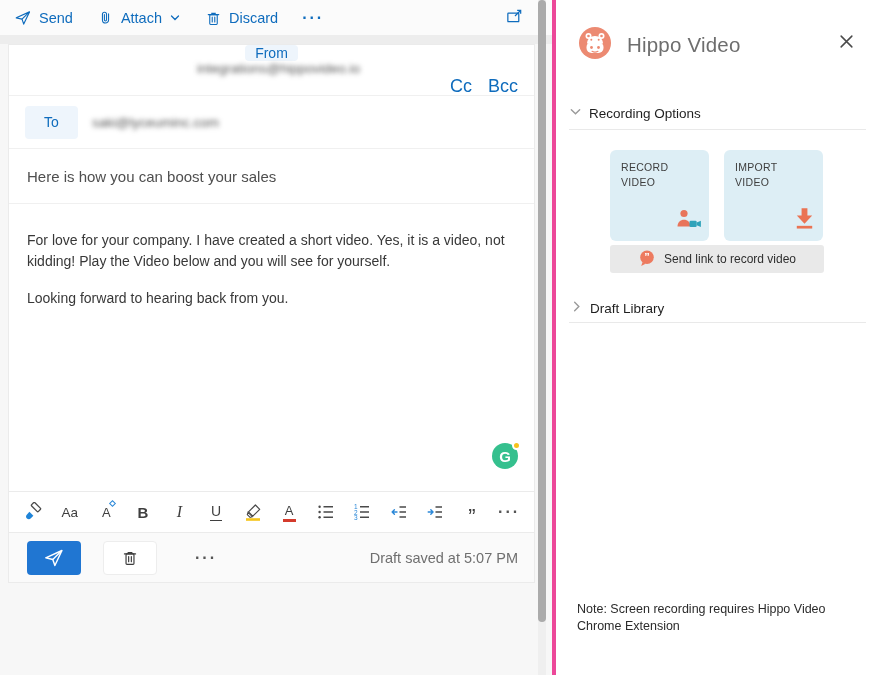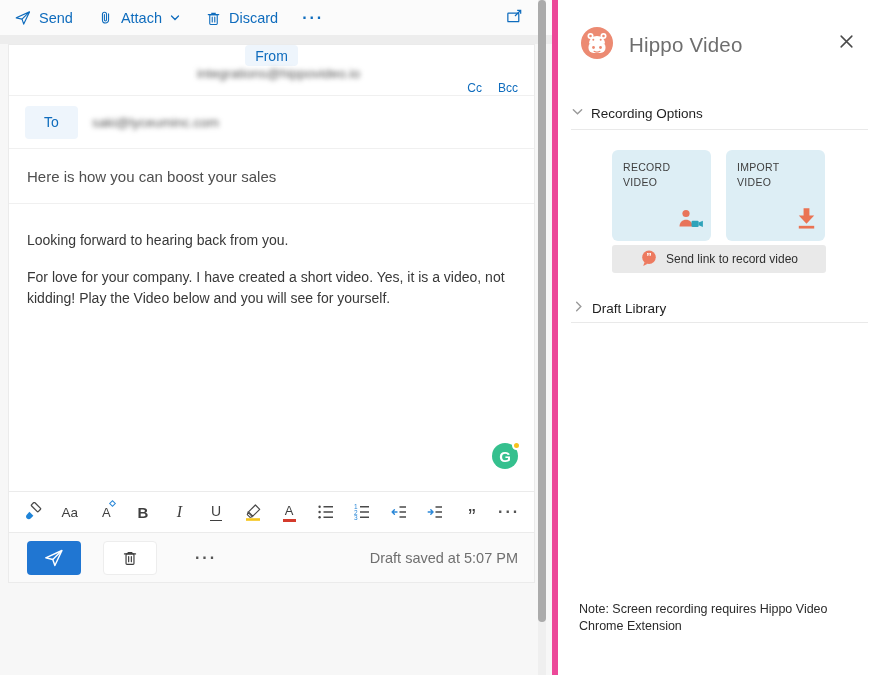--- a/index.html
+++ b/index.html
@@ -29,21 +29,21 @@
   .row-from { height:51px; padding:0 16px;flex-direction:column; }
   .row-to { height:53px; padding:0 16px;align-items:center; }
   .row-subject { height:55px; padding:0 18px; font-size:15px; color:#4f4f4f; }
   .chip {
     width:53px; height:33px; background:#eef5fc; color:#0f6cbd; font-size:14px;
     border:none; border-radius:4px; display:flex; align-items:center; justify-content:center;
     font-family:inherit; cursor:pointer;
   }
   .addr { margin-left:14px; font-size:13.5px; color:#555; filter:blur(2.5px); }
   .ccbcc { margin-left:auto; display:flex; gap:16px; }
-  .ccbcc span { color:#0f6cbd; font-size:12px; cursor:pointer; }
+  .ccbcc span { color:#0f6cbd; font-size:18px; cursor:pointer; }
 
   .body-area { position:relative; flex:1; padding:26px 18px 0 18px; font-size:14px; line-height:21px; color:#383838; }
   .body-area p.greet { margin-bottom:19px; }
   .body-area p.para { margin-bottom:16px; max-width:512px; }
   .grammarly {
     position:absolute; right:16px; bottom:22px; width:26px; height:26px; border-radius:50%;
     background:#35c08e; color:#fff; display:flex; align-items:center; justify-content:center;
     font-size:15px; font-weight:bold; cursor:pointer;
   }
   .grammarly .dot { position:absolute; top:-2px; right:-3px; width:9px; height:9px; border-radius:50%; background:#f6c21c; border:2px solid #fff; }
@@ -77,21 +77,21 @@
     width:54px; height:34px; background:#fff; border:1px solid #ededed; border-radius:4px;
     display:flex; align-items:center; justify-content:center; margin-left:22px; color:#3d3d3d; cursor:pointer;
   }
   .bar-dots { margin-left:38px; }
   .draft { margin-left:auto; font-size:14.5px; color:#6f6f6f; padding-right:4px; }
 
   .scrollbar-track { position:absolute; left:538px; top:0; width:8px; height:675px; background:#efefef; }
   .scrollbar-thumb { position:absolute; left:0; top:0; width:8px; height:622px; background:#ababab; border-radius:4px; }
 
   
-  .panel { position:absolute; left:552px; top:0; width:322px; height:675px; background:#fff; border-left:6px solid #ec4899; }
+  .panel { position:absolute; left:552px; top:0; width:322px; height:675px; background:#fff; border-left:4px solid #ec4899; }
   .panel-header { position:absolute; left:23px; top:27px; display:flex; align-items:center; }
   .panel-title { margin-left:16px; font-size:20.5px; color:#6e6e6e; letter-spacing:.2px; }
   .panel-close { position:absolute; right:20px; top:34px; cursor:pointer; color:#4a4a4a; }
 
   .section-head { position:absolute; display:flex; align-items:center; gap:7px; cursor:pointer; }
   .section-label { font-size:13.5px; color:#1f1f1f; }
   .sec-recording { left:13px; top:104px;text-align:right; }
   .sec-library { left:14px; top:299px; }
   .hr { position:absolute; left:13px; width:297px; border-top:1px solid #e9e9e9; }
   .hr1 { top:129px; }
@@ -175,22 +175,22 @@
           <span>Bcc</span>
         </span>
       </div>
       <div class="row row-to">
         <button class="chip">To</button>
         <span class="addr">saki@lyceuminc.com</span>
       </div>
       <div class="row row-subject">Here is how you can boost your sales</div>
 
       <div class="body-area">
+        <p class="para">For love for your company. I have created a short video. Yes, it is a video, not kidding! Play the Video below and you will see for yourself.</p>
         <p class="para">Looking forward to hearing back from you.</p>
-        <p class="para">For love for your company. I have created a short video. Yes, it is a video, not kidding! Play the Video below and you will see for yourself.</p>
         <div class="grammarly">
           <span>G</span>
           <span class="dot"></span>
         </div>
       </div>
 
       <div class="fmt-bar">
         <div class="fmt">
           <svg width="20" height="20" viewBox="0 0 20 20">
               <rect x="8.2" y="2.8" width="9.6" height="4.6" rx="1" transform="rotate(45 13 5.1)" fill="none" stroke="#4a4a4a" stroke-width="1.3"></rect>

